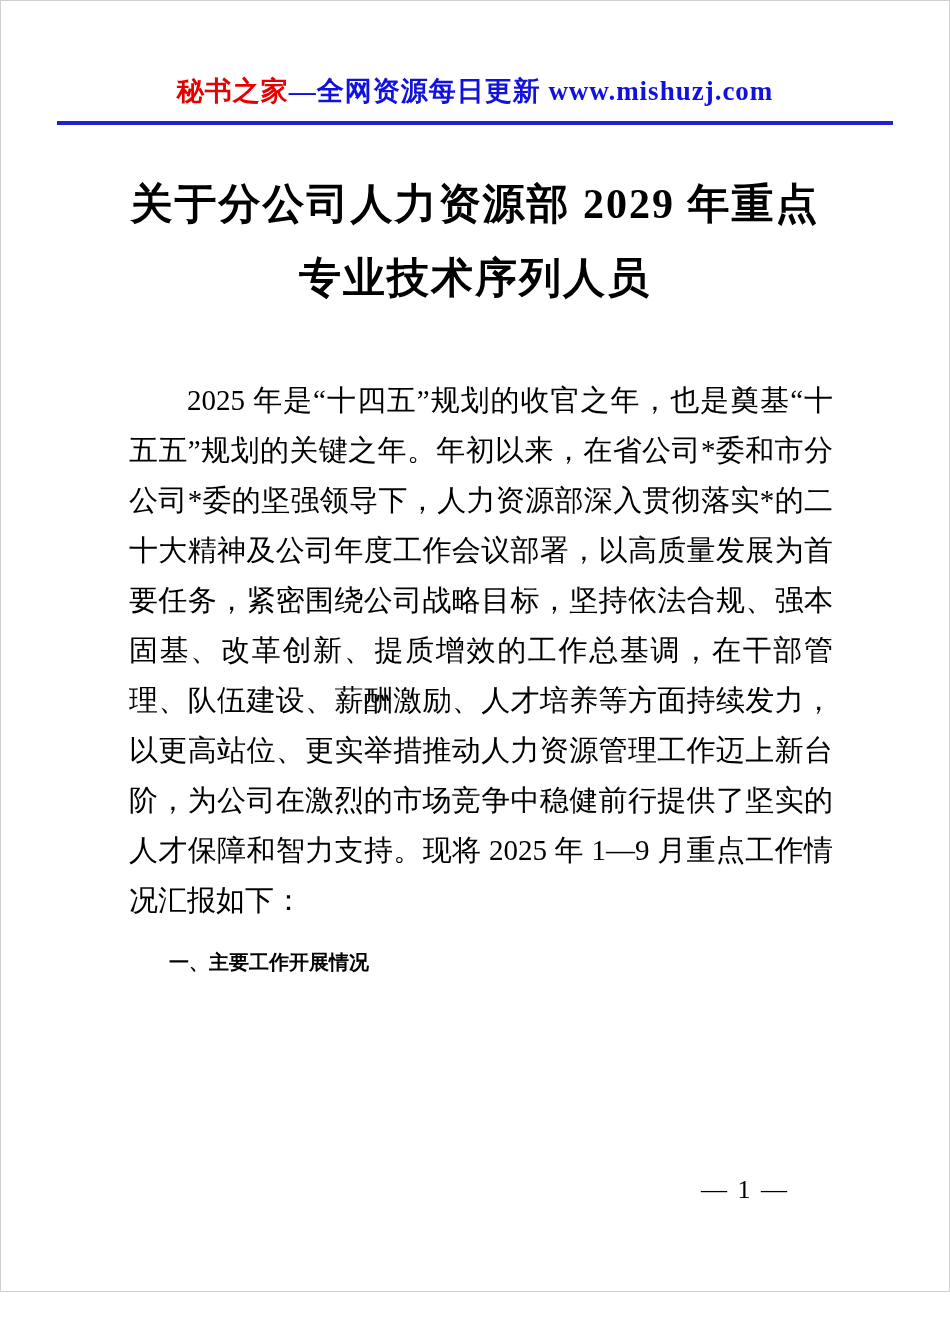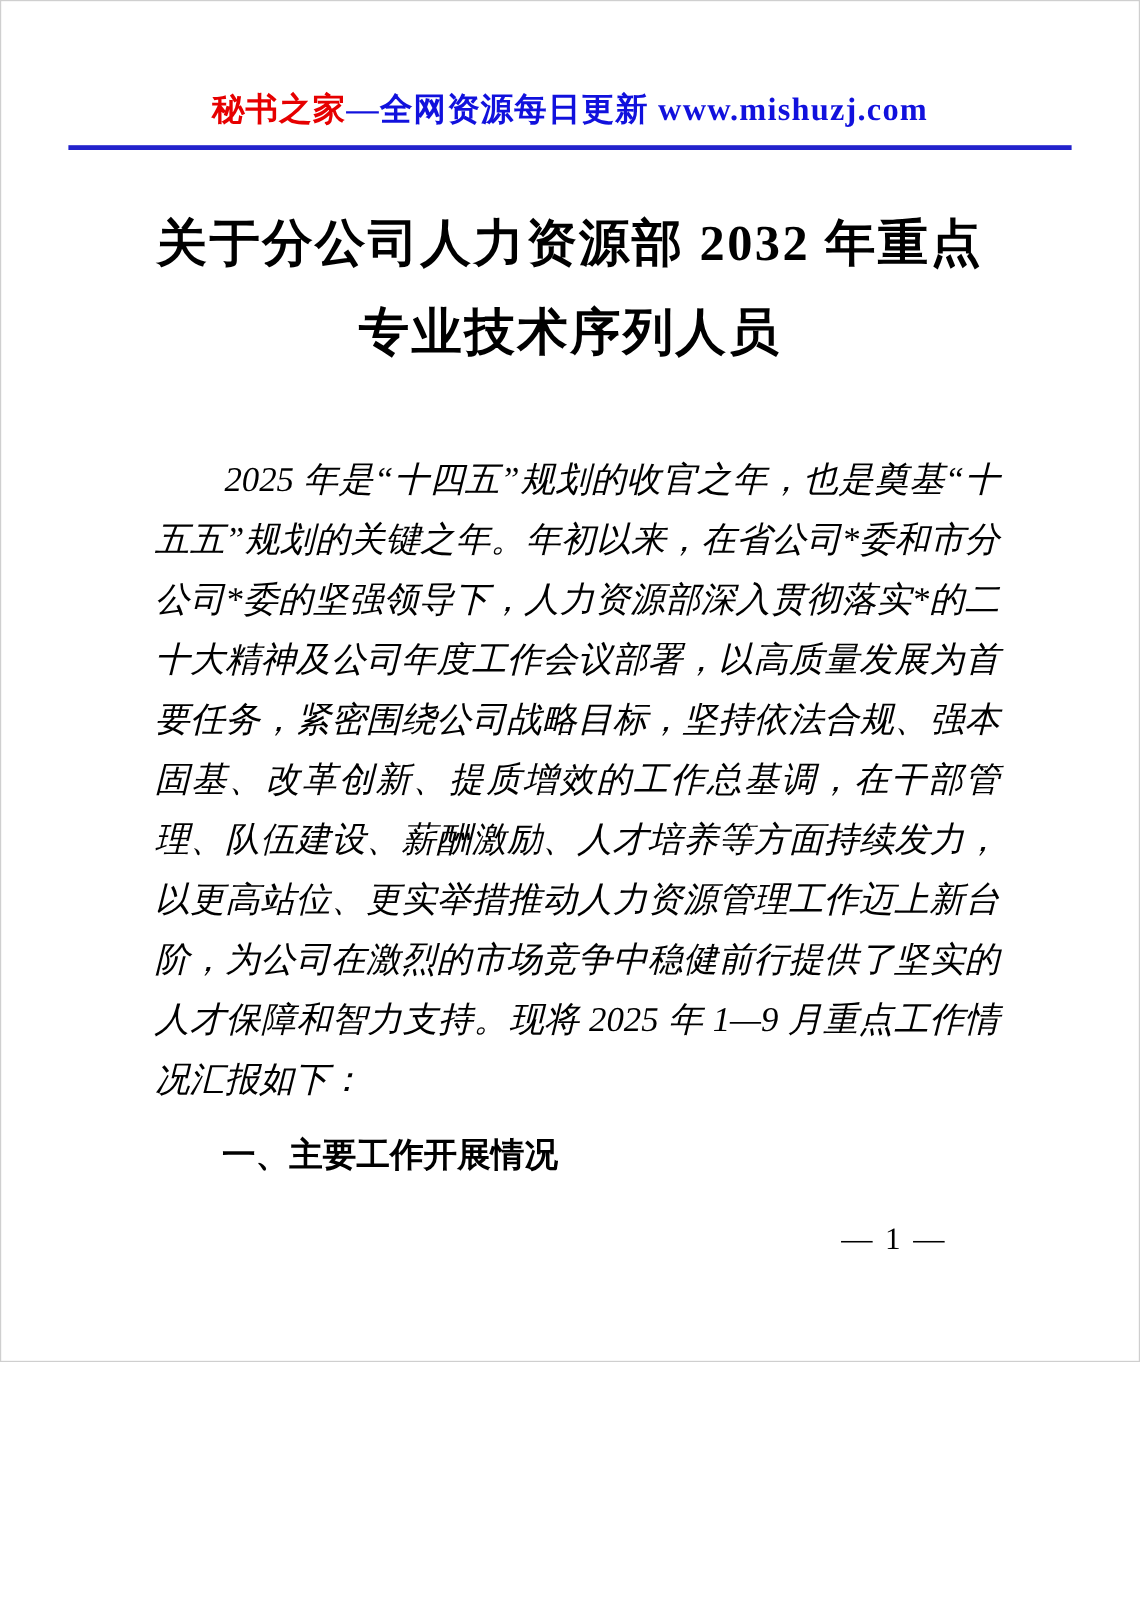--- a/index.html
+++ b/index.html
@@ -2,21 +2,21 @@
 <html><head>
 <meta charset="utf-8">
 <style>
   html, body {
     margin: 0;
     padding: 0;
     background: #ffffff;
   }
   .page {
     width: 950px;
-    height: 1135px;
+    height: 1292px;
     background: #ffffff;
     position: relative;
     box-sizing: border-box;
     border: 1px solid #cfcfcf;
     overflow: hidden;
     font-family: "Liberation Serif", "DejaVu Serif", serif;
     color: #000000;
   }
   .site-header {
     padding-top: 72px;
@@ -45,28 +45,27 @@
   }
   .content {
     margin: 60px 116px 0 128px;
     font-size: 29px;
     line-height: 50px;
     text-align: justify;
   }
   .para {
     text-indent: 2em;
     margin: 0;
-    font-style: italic;
   }
   .section-heading {
     text-indent: 2em;
     font-weight: bold;
-    font-size: 28px;
+    font-size: 20px;
     margin: 14px 0 20px 0;
-    font-family: Liberation Serif, serif;
+    font-family: Liberation Mono, monospace;
   }
   .page-footer {
     position: absolute;
     right: 160px;
     bottom: 86px;
     font-size: 26px;
     letter-spacing: 2px;
     color: #000000;
   }
 </style>
@@ -75,21 +74,21 @@
 
 <div class="page">
 
   <div class="site-header">
     <span class="site-name">秘书之家</span><span class="site-tagline">—全网资源每日更新 </span><span class="site-url">www.mishuzj.com</span>
   </div>
 
   <div class="header-rule"></div>
 
   <div class="doc-title">
-    <div>关于分公司人力资源部 2032 年重点</div>
+    <div>关于分公司人力资源部 2029 年重点</div>
     <div>专业技术序列人员</div>
   </div>
 
   <div class="content">
     <p class="para">2025 年是“十四五”规划的收官之年，也是奠基“十五五”规划的关键之年。年初以来，在省公司*委和市分公司*委的坚强领导下，人力资源部深入贯彻落实*的二十大精神及公司年度工作会议部署，以高质量发展为首要任务，紧密围绕公司战略目标，坚持依法合规、强本固基、改革创新、提质增效的工作总基调，在干部管理、队伍建设、薪酬激励、人才培养等方面持续发力，以更高站位、更实举措推动人力资源管理工作迈上新台阶，为公司在激烈的市场竞争中稳健前行提供了坚实的人才保障和智力支持。现将 2025 年 1—9 月重点工作情况汇报如下：</p>
     <p class="section-heading">一、主要工作开展情况</p>
   </div>
 
   <div class="page-footer">— 1 —</div>
 

